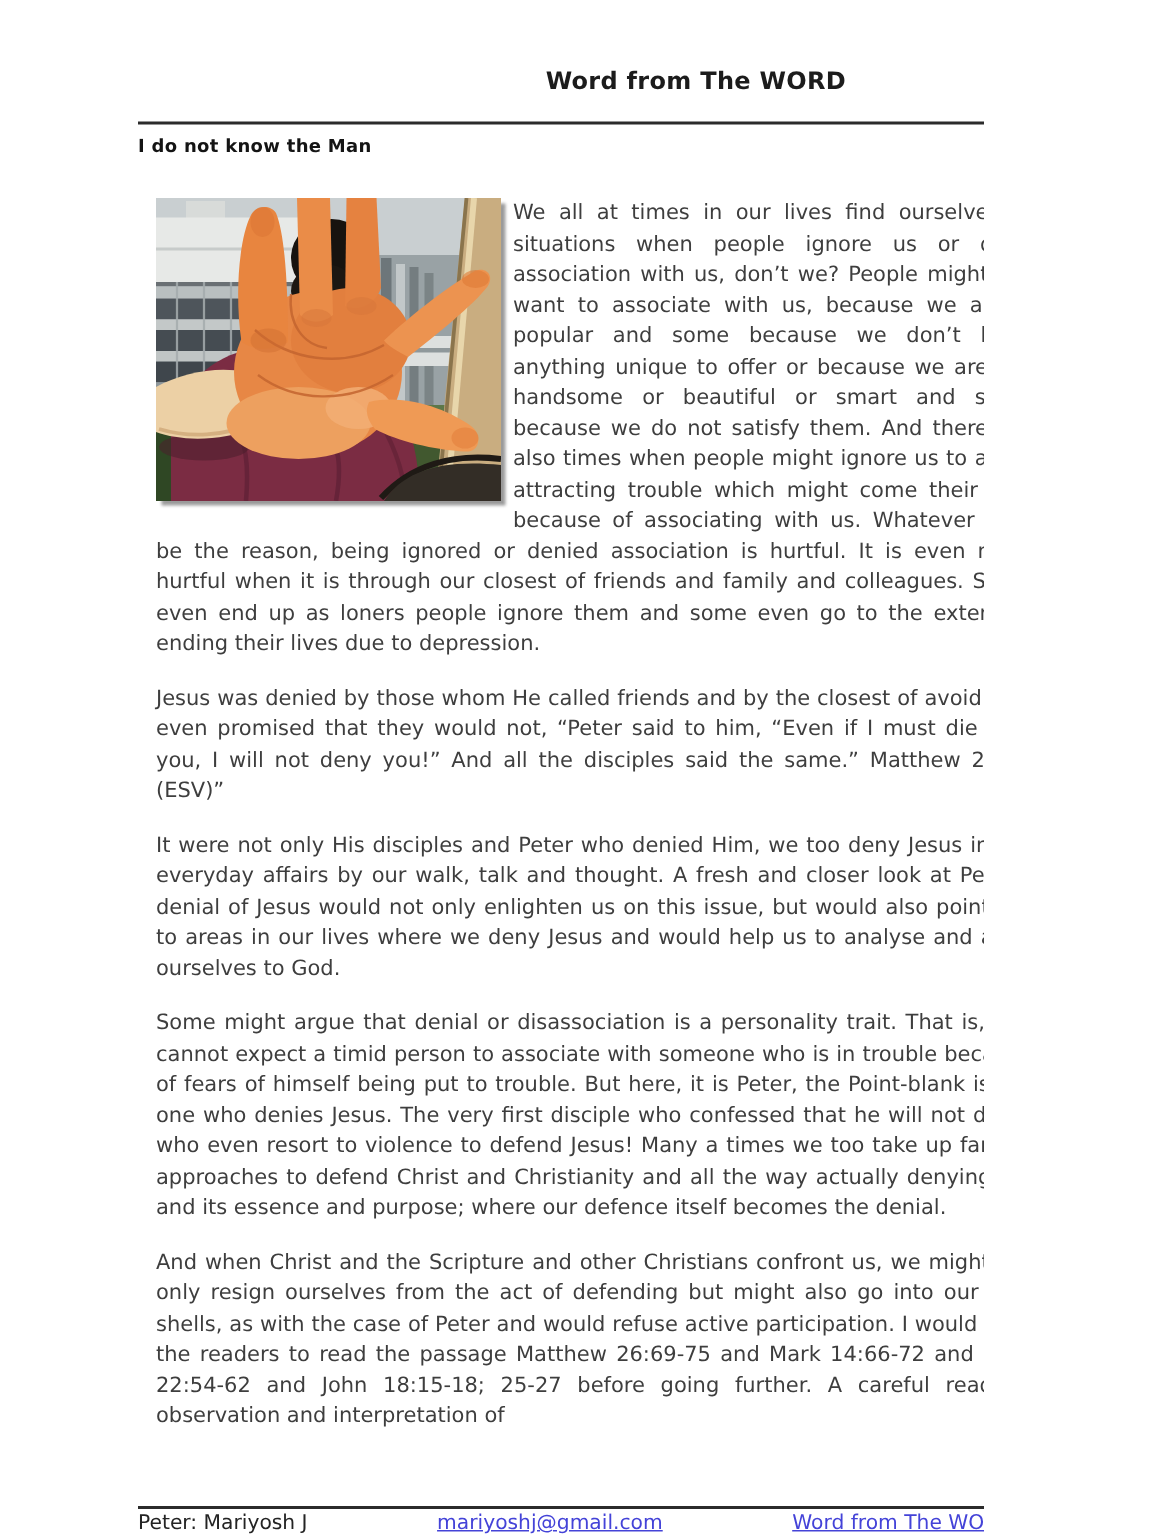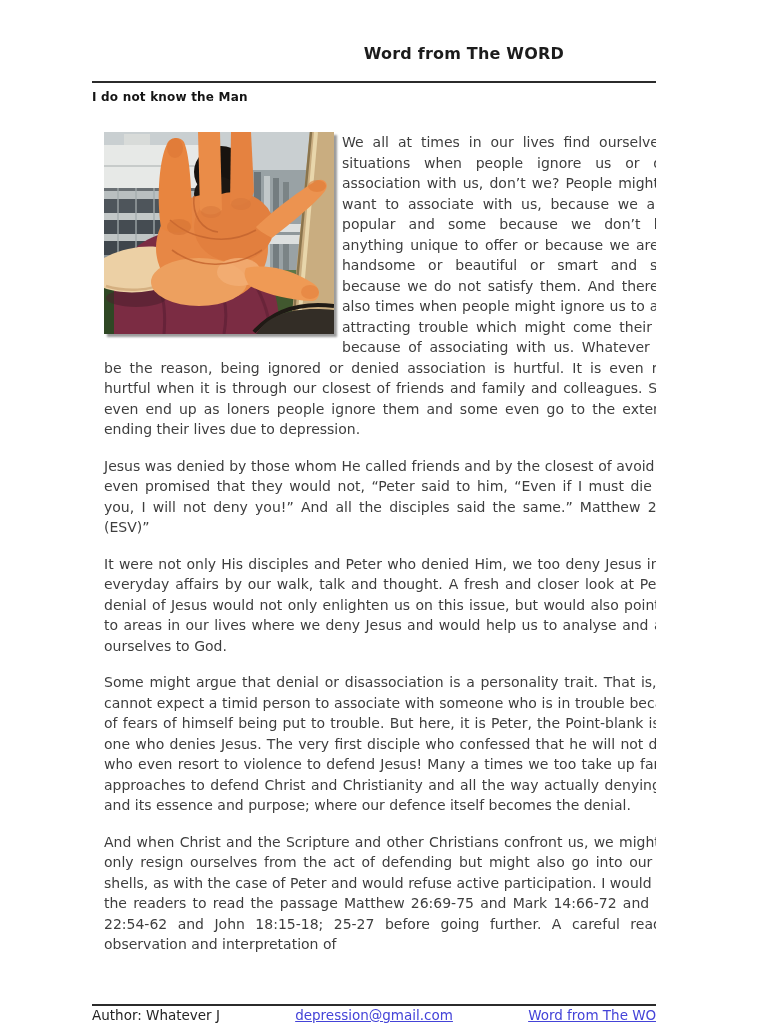--- a/index.html
+++ b/index.html
@@ -136,18 +136,18 @@
     </div>
     <p>We all at times in our lives find ourselves in situations when people ignore us or deny association with us, don’t we? People might not want to associate with us, because we aren’t popular and some because we don’t have anything unique to offer or because we are not handsome or beautiful or smart and some because we do not satisfy them. And there are also times when people might ignore us to avoid attracting trouble which might come their way because of associating with us. Whatever may be the reason, being ignored or denied association is hurtful. It is even more hurtful when it is through our closest of friends and family and colleagues. Some even end up as loners people ignore them and some even go to the extent of ending their lives due to depression.</p>
     <p>Jesus was denied by those whom He called friends and by the closest of avoid who even promised that they would not, “Peter said to him, “Even if I must die with you, I will not deny you!” And all the disciples said the same.” Matthew 26:35 (ESV)”</p>
     <p>It were not only His disciples and Peter who denied Him, we too deny Jesus in our everyday affairs by our walk, talk and thought. A fresh and closer look at Peter’s denial of Jesus would not only enlighten us on this issue, but would also point out to areas in our lives where we deny Jesus and would help us to analyse and align ourselves to God.</p>
     <p>Some might argue that denial or disassociation is a personality trait. That is, you cannot expect a timid person to associate with someone who is in trouble because of fears of himself being put to trouble. But here, it is Peter, the Point-blank is the one who denies Jesus. The very first disciple who confessed that he will not deny; who even resort to violence to defend Jesus! Many a times we too take up fanatic approaches to defend Christ and Christianity and all the way actually denying His and its essence and purpose; where our defence itself becomes the denial.</p>
     <p>And when Christ and the Scripture and other Christians confront us, we might not only resign ourselves from the act of defending but might also go into our own shells, as with the case of Peter and would refuse active participation. I would urge the readers to read the passage Matthew 26:69-75 and Mark 14:66-72 and Luke 22:54-62 and John 18:15-18; 25-27 before going further. A careful reading, observation and interpretation of</p>
   </div>
 
   <div class="rule rule-bottom"></div>
   <div class="footer-row">
-    <span>Author: Whatever J</span>
-    <a class="footer-link" style="color: rgb(68, 67, 216);">depression@gmail.com</a>
+    <span>Peter: Mariyosh J</span>
+    <a class="footer-link" style="color: rgb(68, 67, 216);">mariyoshj@gmail.com</a>
     <a class="footer-link" style="color: rgb(68, 67, 216);">Word from The WORD</a>
   </div>
 
 </div>
 
 </body></html>

